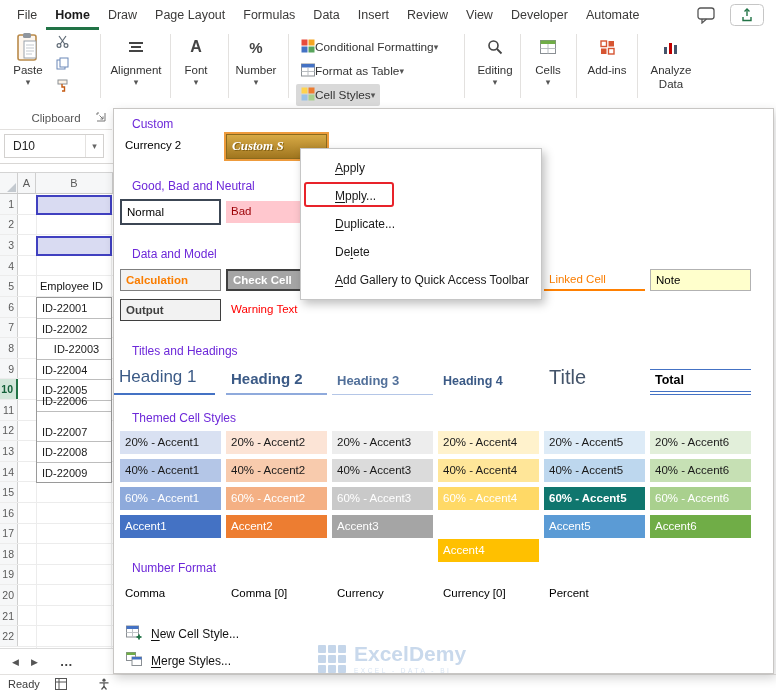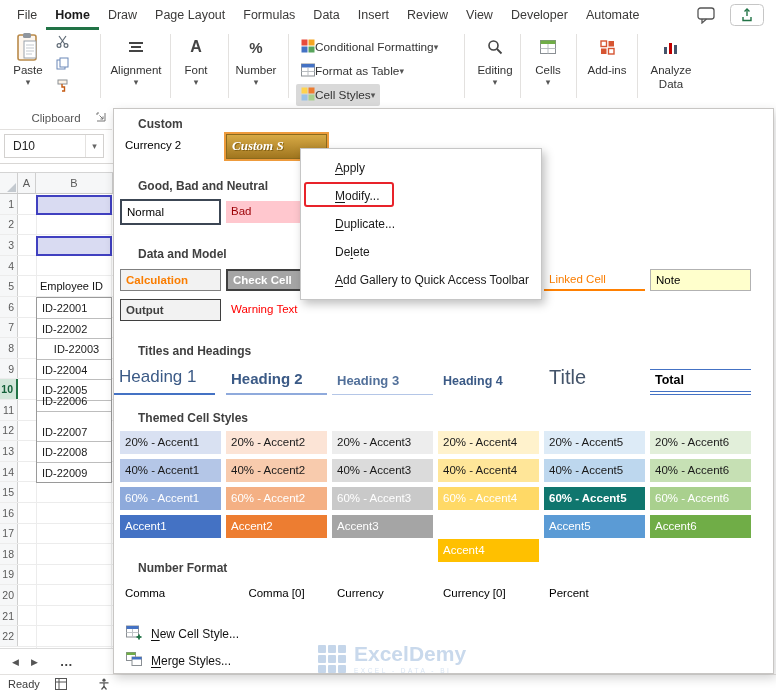--- a/index.html
+++ b/index.html
@@ -51,21 +51,21 @@
 
 .sheetnav{position:absolute;left:0;top:648px;width:113px;height:26px;background:#fff;border-top:1px solid #dcdcdc;display:flex;align-items:center}
 .navarrow{font-size:9px;color:#555;margin-left:12px}
 .navdots{font-size:13px;font-weight:bold;color:#444;margin-left:22px;letter-spacing:1px}
 .statusbar{position:absolute;left:0;top:674px;width:776px;height:20px;background:#fff;border-top:1px solid #e3e1df;z-index:5}
 .statusbar .ready{position:absolute;left:8px;top:3px;font-size:11px;color:#3b3b3b}
 .sicon{position:absolute;top:3px}
 
 
 .panel{position:absolute;left:113px;top:108px;width:661px;height:566px;background:#fff;border:1px solid #c8c6c4;box-shadow:2px 4px 10px rgba(0,0,0,.18);z-index:20}
-.sec{position:absolute;left:24px;font-size:12px;font-weight:bold;color:#404040;white-space:nowrap}
+.sec{position:absolute;left:18px;font-size:12px;font-weight:normal;color:#6d28d9;white-space:nowrap}
 .sitem{position:absolute;width:101px;height:22px;line-height:21px;font-size:11.5px;padding:0 5px;white-space:nowrap;overflow:hidden;color:#000}
 .it-currency2{left:6px;top:26px}
 .it-custom{left:112px;top:25px;height:25px;line-height:22px;background:linear-gradient(#d7a945,#a0761f);color:#fff;font-style:italic;font-weight:bold;font-family:"Liberation Serif","DejaVu Serif",serif;font-size:13px;border:1px solid #8a6a1e;outline:2px solid #ee9b3c;text-shadow:1px 1px 0 rgba(100,70,0,.6)}
 .it-normal{left:6px;top:90px;height:26px;line-height:22px;border:2px solid #3c4654;background:#fff}
 .it-bad{left:112px;top:92px;background:#FFC7CE;color:#9C0006}
 .it-calc{left:6px;top:160px;background:#F2F2F2;color:#FA7D00;border:1px solid #7F7F7F;font-weight:bold}
 .it-check{left:112px;top:160px;background:#A5A5A5;color:#fff;border:2px solid #3F3F3F;font-weight:bold;line-height:18px}
 .it-linked{left:430px;top:160px;color:#FA7D00;border-bottom:2px solid #FF8001}
 .it-note{left:536px;top:160px;background:#FFFFCC;border:1px solid #B2B2B2}
 .it-output{left:6px;top:190px;background:#F2F2F2;color:#3F3F3F;border:1px solid #3F3F3F;font-weight:bold}
@@ -443,21 +443,21 @@
         <div class="sitem themed" style="left: 112px; top: 84px; background: rgb(237, 125, 49); color: rgb(255, 255, 255);">Accent2</div>
         <div class="sitem themed" style="left: 218px; top: 84px; background: rgb(165, 165, 165); color: rgb(255, 255, 255);">Accent3</div>
         <div class="sitem themed" style="left: 324px; top: 84px; background: rgb(255, 192, 0); color: rgb(255, 255, 255); margin-top: 24px;">Accent4</div>
         <div class="sitem themed" style="left: 430px; top: 84px; background: rgb(91, 155, 213); color: rgb(255, 255, 255);">Accent5</div>
         <div class="sitem themed" style="left: 536px; top: 84px; background: rgb(112, 173, 71); color: rgb(255, 255, 255);">Accent6</div>
       </div>
 
     <div class="sec" style="top:452px">Number Format</div>
     <div style="position:absolute;left:0;top:474px;width:659px;height:24px">
         <div class="sitem nfi" style="left: 6px; top: 0px;">Comma</div>
-        <div class="sitem nfi" style="left: 112px; top: 0px; text-align: center;">Comma [0]</div>
+        <div class="sitem nfi" style="left: 112px; top: 0px;">Comma [0]</div>
         <div class="sitem nfi" style="left: 218px; top: 0px;">Currency</div>
         <div class="sitem nfi" style="left: 324px; top: 0px;">Currency [0]</div>
         <div class="sitem nfi" style="left: 430px; top: 0px;">Percent</div>
       </div>
 
     <div class="action" style="top:516px">
       <span><svg width="16" height="15" viewBox="0 0 16 15">
             <rect x="0.5" y="1" width="12" height="11" fill="#fff" stroke="#8a8f94"></rect>
             <rect x="0.5" y="1" width="12" height="3" fill="#4472c4"></rect>
             <line x1="0.5" y1="7.5" x2="12.5" y2="7.5" stroke="#c0c4c8"></line>
@@ -491,20 +491,20 @@
         <b></b>
       </div>
     <div>
       <div class="wm-name">ExcelDemy</div>
       <div class="wm-tag">EXCEL - DATA - BI</div>
     </div>
   </div>
 
   <div class="menu">
       <div class="menu-item"><span></span><u>A</u><span>pply</span></div>
-      <div class="menu-item"><span></span><u>M</u><span>odify...</span></div>
+      <div class="menu-item"><span></span><u>M</u><span>pply...</span></div>
       <div class="menu-item"><span></span><u>D</u><span>uplicate...</span></div>
       <div class="menu-item"><span>De</span><u>l</u><span>ete</span></div>
       <div class="menu-item"><span></span><u>A</u><span>dd Gallery to Quick Access Toolbar</span></div>
     </div>
   <div class="annotation"></div>
 
 </div>
 
 </body></html>

